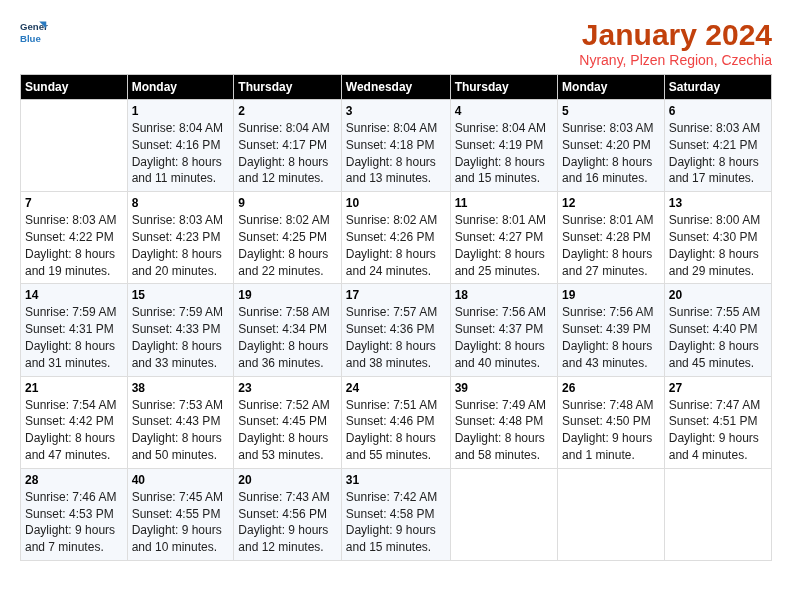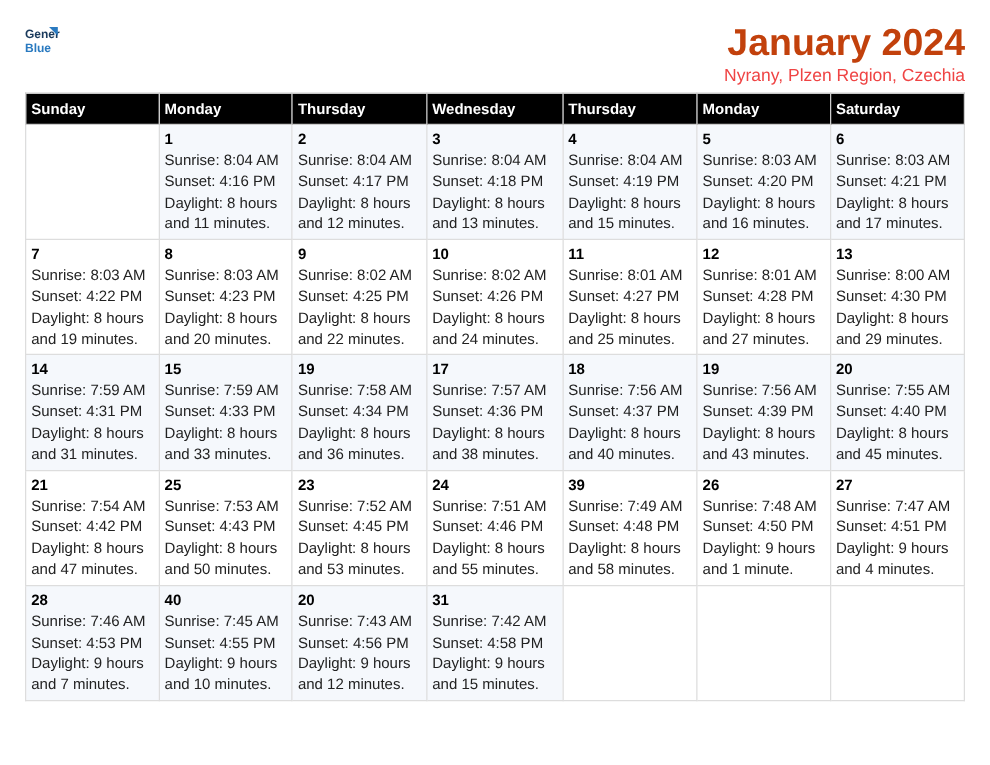--- a/index.html
+++ b/index.html
@@ -201,21 +201,21 @@
             <span class="day-num">20</span>
             <div class="cell-text">Sunrise: 7:55 AM<br>Sunset: 4:40 PM<br>Daylight: 8 hours<br>and 45 minutes.</div>
           </td>
         </tr>
         <tr>
           <td>
             <span class="day-num">21</span>
             <div class="cell-text">Sunrise: 7:54 AM<br>Sunset: 4:42 PM<br>Daylight: 8 hours<br>and 47 minutes.</div>
           </td>
           <td>
-            <span class="day-num">25</span>
+            <span class="day-num">38</span>
             <div class="cell-text">Sunrise: 7:53 AM<br>Sunset: 4:43 PM<br>Daylight: 8 hours<br>and 50 minutes.</div>
           </td>
           <td>
             <span class="day-num">23</span>
             <div class="cell-text">Sunrise: 7:52 AM<br>Sunset: 4:45 PM<br>Daylight: 8 hours<br>and 53 minutes.</div>
           </td>
           <td>
             <span class="day-num">24</span>
             <div class="cell-text">Sunrise: 7:51 AM<br>Sunset: 4:46 PM<br>Daylight: 8 hours<br>and 55 minutes.</div>
           </td>

